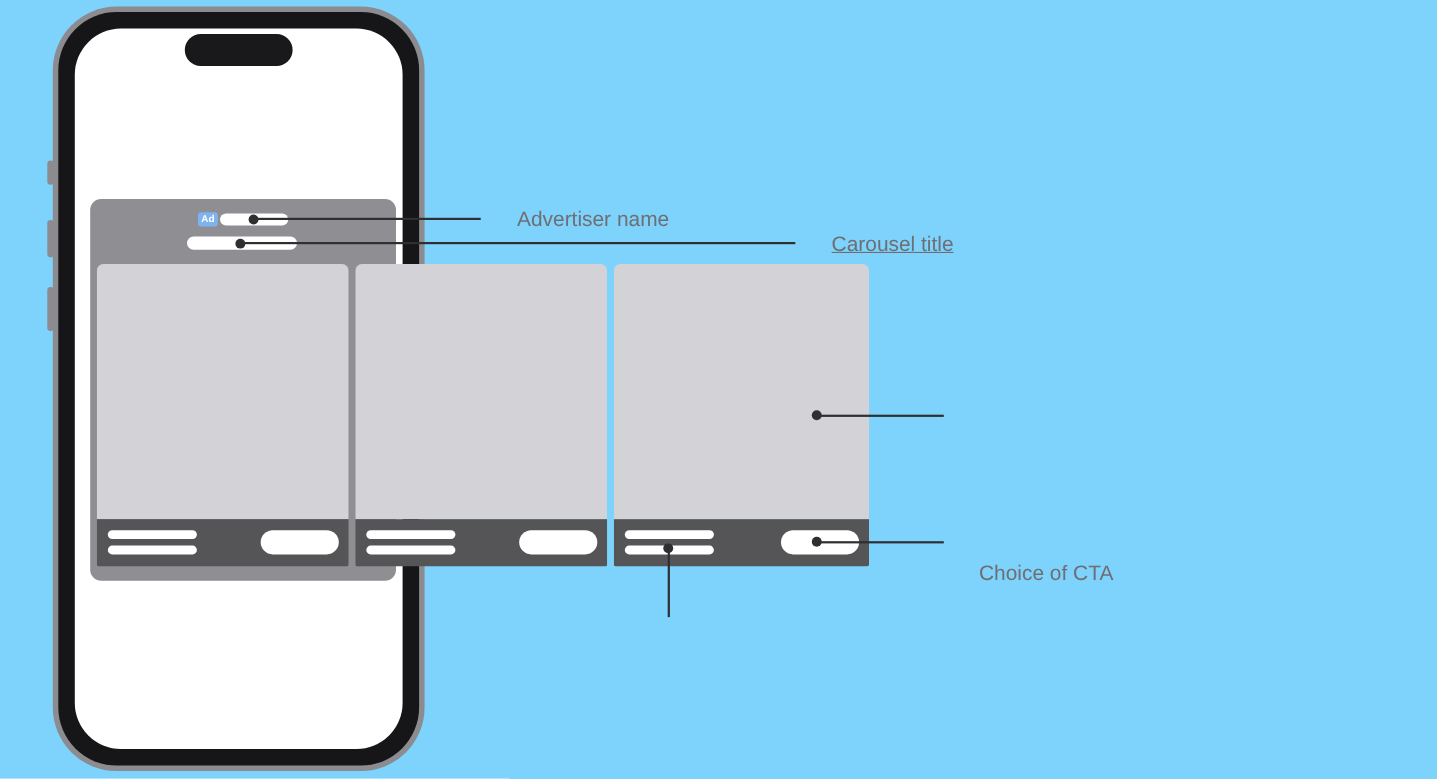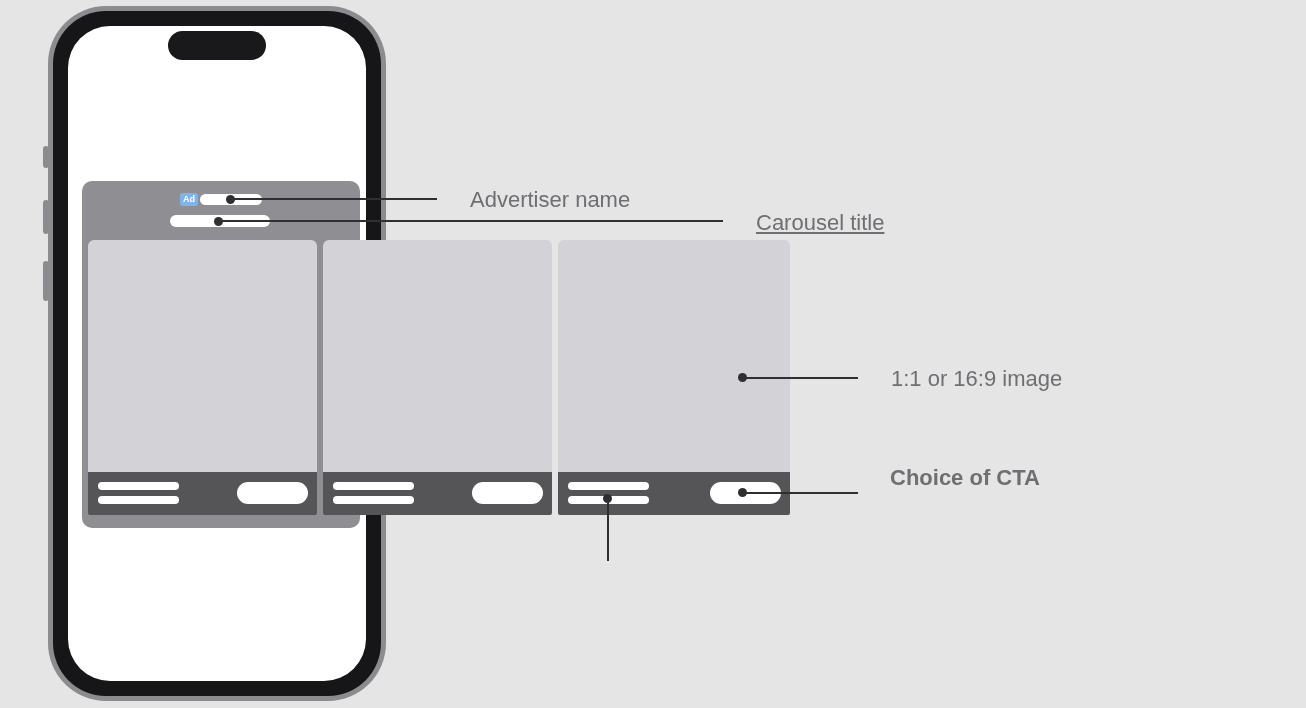--- a/index.html
+++ b/index.html
@@ -6,21 +6,21 @@
     margin: 0;
     padding: 0;
     background: #ffffff;
     font-family: "Liberation Sans", "DejaVu Sans", sans-serif;
   }
   .canvas {
     position: relative;
     width: 1306px;
     height: 708px;
     overflow: hidden;
-    background: #e5e5e5;
+    background: #7dd3fc;
   }
 
   
   .side-btn {
     position: absolute;
     left: 43px;
     width: 6px;
     background: #8b8b90;
     border-radius: 3px;
     z-index: 1;
@@ -150,41 +150,41 @@
     z-index: 5;
   }
   .annot-line {
     position: absolute;
     background: #2f2f31;
     z-index: 5;
   }
   .annot-label {
     position: absolute;
     color: #6e6e73;
-    font-size: 22px;
+    font-size: 19px;
     line-height: 27px;
     white-space: nowrap;
     z-index: 5;
   }
 
   .dot-advertiser { left: 226px; top: 195px; }
   .line-advertiser { left: 231px; top: 198px; width: 206px; height: 2px; }
   .label-advertiser { left: 470px; top: 186px; }
 
   .dot-carousel { left: 214px; top: 217px; }
   .line-carousel { left: 218px; top: 220px; width: 505px; height: 2px; }
   .label-carousel { left: 756px; top: 209px; text-decoration: underline; }
 
   .dot-image { left: 738px; top: 373px; }
   .line-image { left: 743px; top: 377px; width: 115px; height: 2px; }
   .label-image { left: 891px; top: 365px; }
 
   .dot-cta { left: 738px; top: 488px; }
   .line-cta { left: 743px; top: 492px; width: 115px; height: 2px; }
-  .label-cta { left: 890px; top: 464px; font-weight: bold; }
+  .label-cta { left: 890px; top: 508px; }
 
   .dot-headline { left: 603px; top: 494px; }
   .line-headline { left: 607px; top: 497px; width: 2px; height: 64px; }
   .label-headline { left: 531px; top: 572px; }
 </style>
 </head>
 <body>
 
 <div class="canvas">
 
@@ -242,21 +242,20 @@
   <div class="annot-dot dot-advertiser"></div>
   <div class="annot-line line-advertiser"></div>
   <div class="annot-label label-advertiser">Advertiser name</div>
 
   <div class="annot-dot dot-carousel"></div>
   <div class="annot-line line-carousel"></div>
   <div class="annot-label label-carousel">Carousel title</div>
 
   <div class="annot-dot dot-image"></div>
   <div class="annot-line line-image"></div>
-  <div class="annot-label label-image">1:1 or 16:9 image</div>
 
   <div class="annot-dot dot-cta"></div>
   <div class="annot-line line-cta"></div>
   <div class="annot-label label-cta">Choice of CTA</div>
 
   <div class="annot-dot dot-headline"></div>
   <div class="annot-line line-headline"></div>
 
 </div>
 

